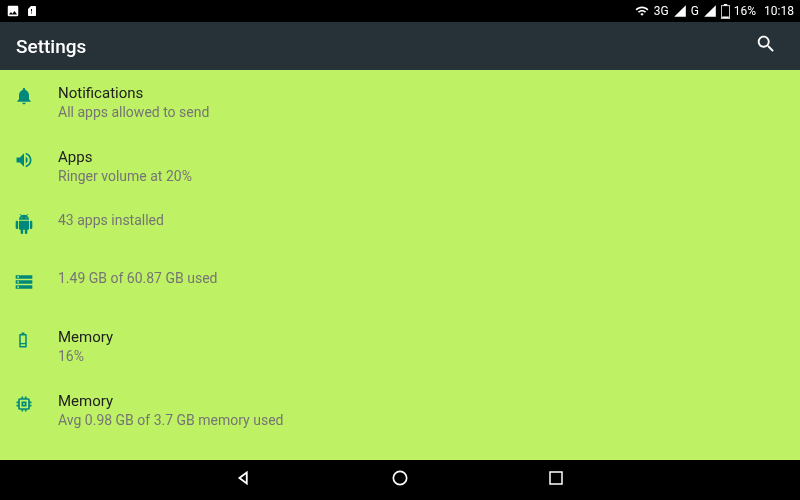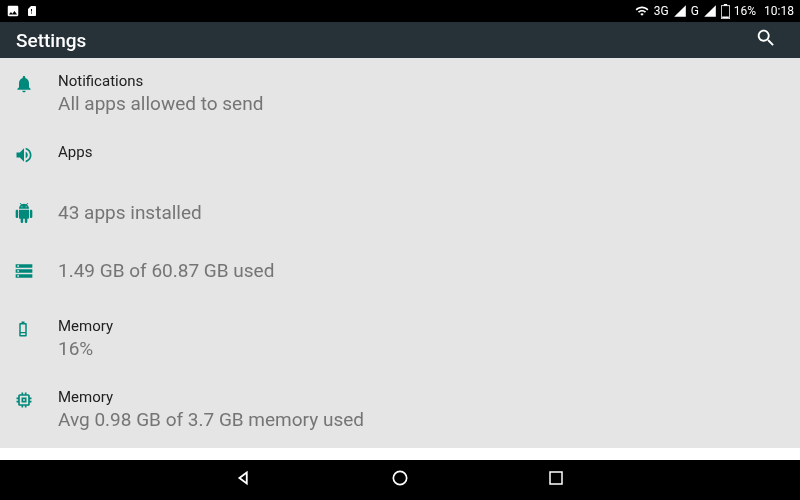--- a/index.html
+++ b/index.html
@@ -18,21 +18,21 @@
       display: flex;
       align-items: center;
       justify-content: space-between;
       padding: 0 6px;
       font-size: 12px;
     }
     .status-left { display: flex; align-items: center; gap: 6px; }
     .status-right { display: flex; align-items: center; gap: 4px; }
     .status-icon { display: inline-flex; align-items: center; }
     .toolbar {
-      height: 36px;
+      height: 48px;
       background: #263238;
       color: #ffffff;
       display: flex;
       align-items: center;
       justify-content: space-between;
       padding: 0 16px;
     }
     .toolbar-title {
       font-size: 19px;
       font-weight: 500;
@@ -41,21 +41,21 @@
       width: 36px;
       height: 36px;
       display: flex;
       align-items: center;
       justify-content: center;
       cursor: pointer;
     }
     .settings-list {
       height: 390px;
       overflow-y: hidden;
-      background: #e5e5e5;
+      background: #bef264;
     }
     .settings-item {
       display: flex;
       align-items: flex-start;
       padding: 14px 0 14px 14px;
       cursor: pointer;
       min-height: 58px;
     }
     .item-icon {
       width: 44px;
@@ -65,21 +65,21 @@
       padding-top: 2px;
       color: #00897b;
     }
     .item-text { flex: 1; }
     .item-title {
       font-size: 15px;
       color: #212121;
       margin-bottom: 2px;
     }
     .item-subtitle {
-      font-size: 19px;
+      font-size: 14px;
       color: #757575;
     }
     .nav-bar {
       position: absolute;
       bottom: 0;
       left: 0;
       right: 0;
       height: 40px;
       background: #000000;
       display: flex;
@@ -170,20 +170,21 @@
   </div>
 
   <div class="settings-item">
     <div class="item-icon">
       <svg width="20" height="20" viewBox="0 0 24 24" fill="currentColor">
           <path d="M3 9v6h4l5 5V4L7 9H3zm13.5 3c0-1.77-1.02-3.29-2.5-4.03v8.05c1.48-.73 2.5-2.25 2.5-4.02zM14 3.23v2.06c2.89.86 5 3.54 5 6.71s-2.11 5.85-5 6.71v2.06c4.01-.91 7-4.49 7-8.77s-2.99-7.86-7-8.77z"></path>
         </svg>
     </div>
     <div class="item-text">
       <div class="item-title">Apps</div>
+      <div class="item-subtitle">Ringer volume at 20%</div>
     </div>
   </div>
 
   <div class="settings-item">
     <div class="item-icon">
       <svg width="20" height="20" viewBox="0 0 24 24" fill="currentColor">
           <path d="M6 18c0 .55.45 1 1 1h1v3.5c0 .83.67 1.5 1.5 1.5s1.5-.67 1.5-1.5V19h2v3.5c0 .83.67 1.5 1.5 1.5s1.5-.67 1.5-1.5V19h1c.55 0 1-.45 1-1V8H6v10zM3.5 8C2.67 8 2 8.67 2 9.5v7c0 .83.67 1.5 1.5 1.5S5 17.33 5 16.5v-7C5 8.67 4.33 8 3.5 8zm17 0c-.83 0-1.5.67-1.5 1.5v7c0 .83.67 1.5 1.5 1.5s1.5-.67 1.5-1.5v-7c0-.83-.67-1.5-1.5-1.5zm-4.97-5.84l1.3-1.3c.2-.2.2-.51 0-.71-.2-.2-.51-.2-.71 0l-1.48 1.48C13.85 1.23 12.95 1 12 1c-.96 0-1.86.23-2.66.63L7.85.15c-.2-.2-.51-.2-.71 0-.2.2-.2.51 0 .71l1.31 1.31C6.97 3.26 6 5.01 6 7h12c0-1.99-.97-3.75-2.47-4.84zM10 5H9V4h1v1zm5 0h-1V4h1v1z"></path>
         </svg>
     </div>
     <div class="item-text">

